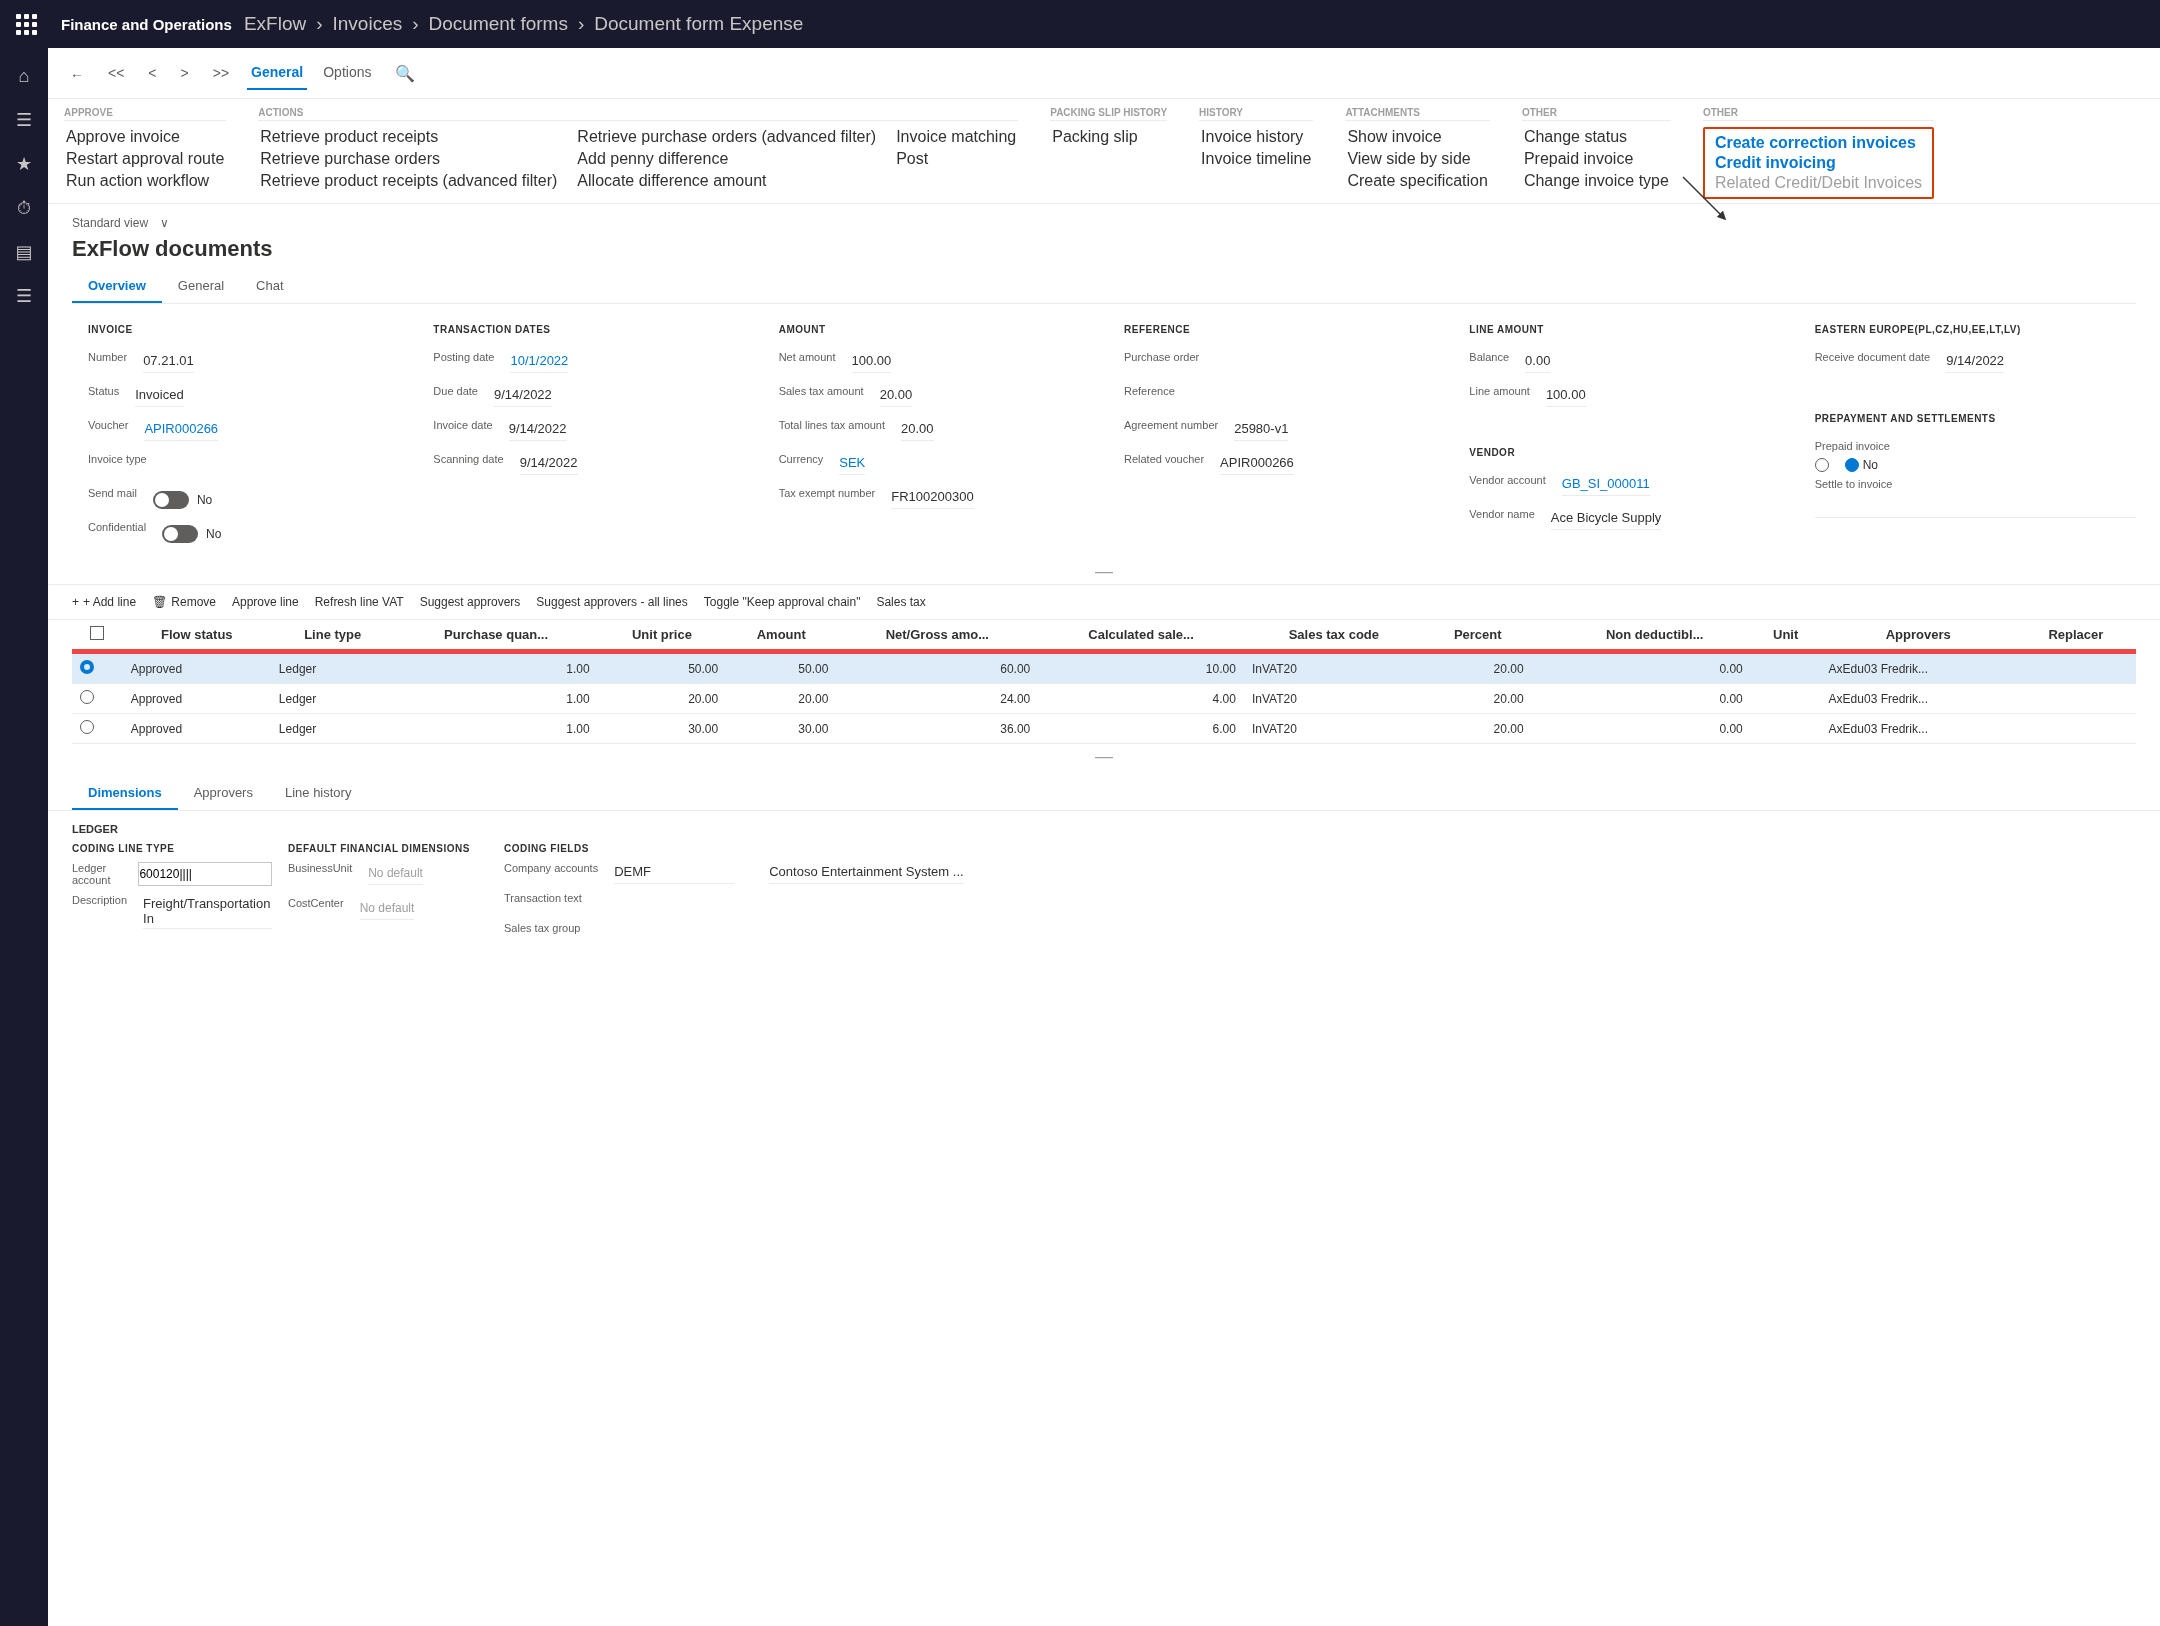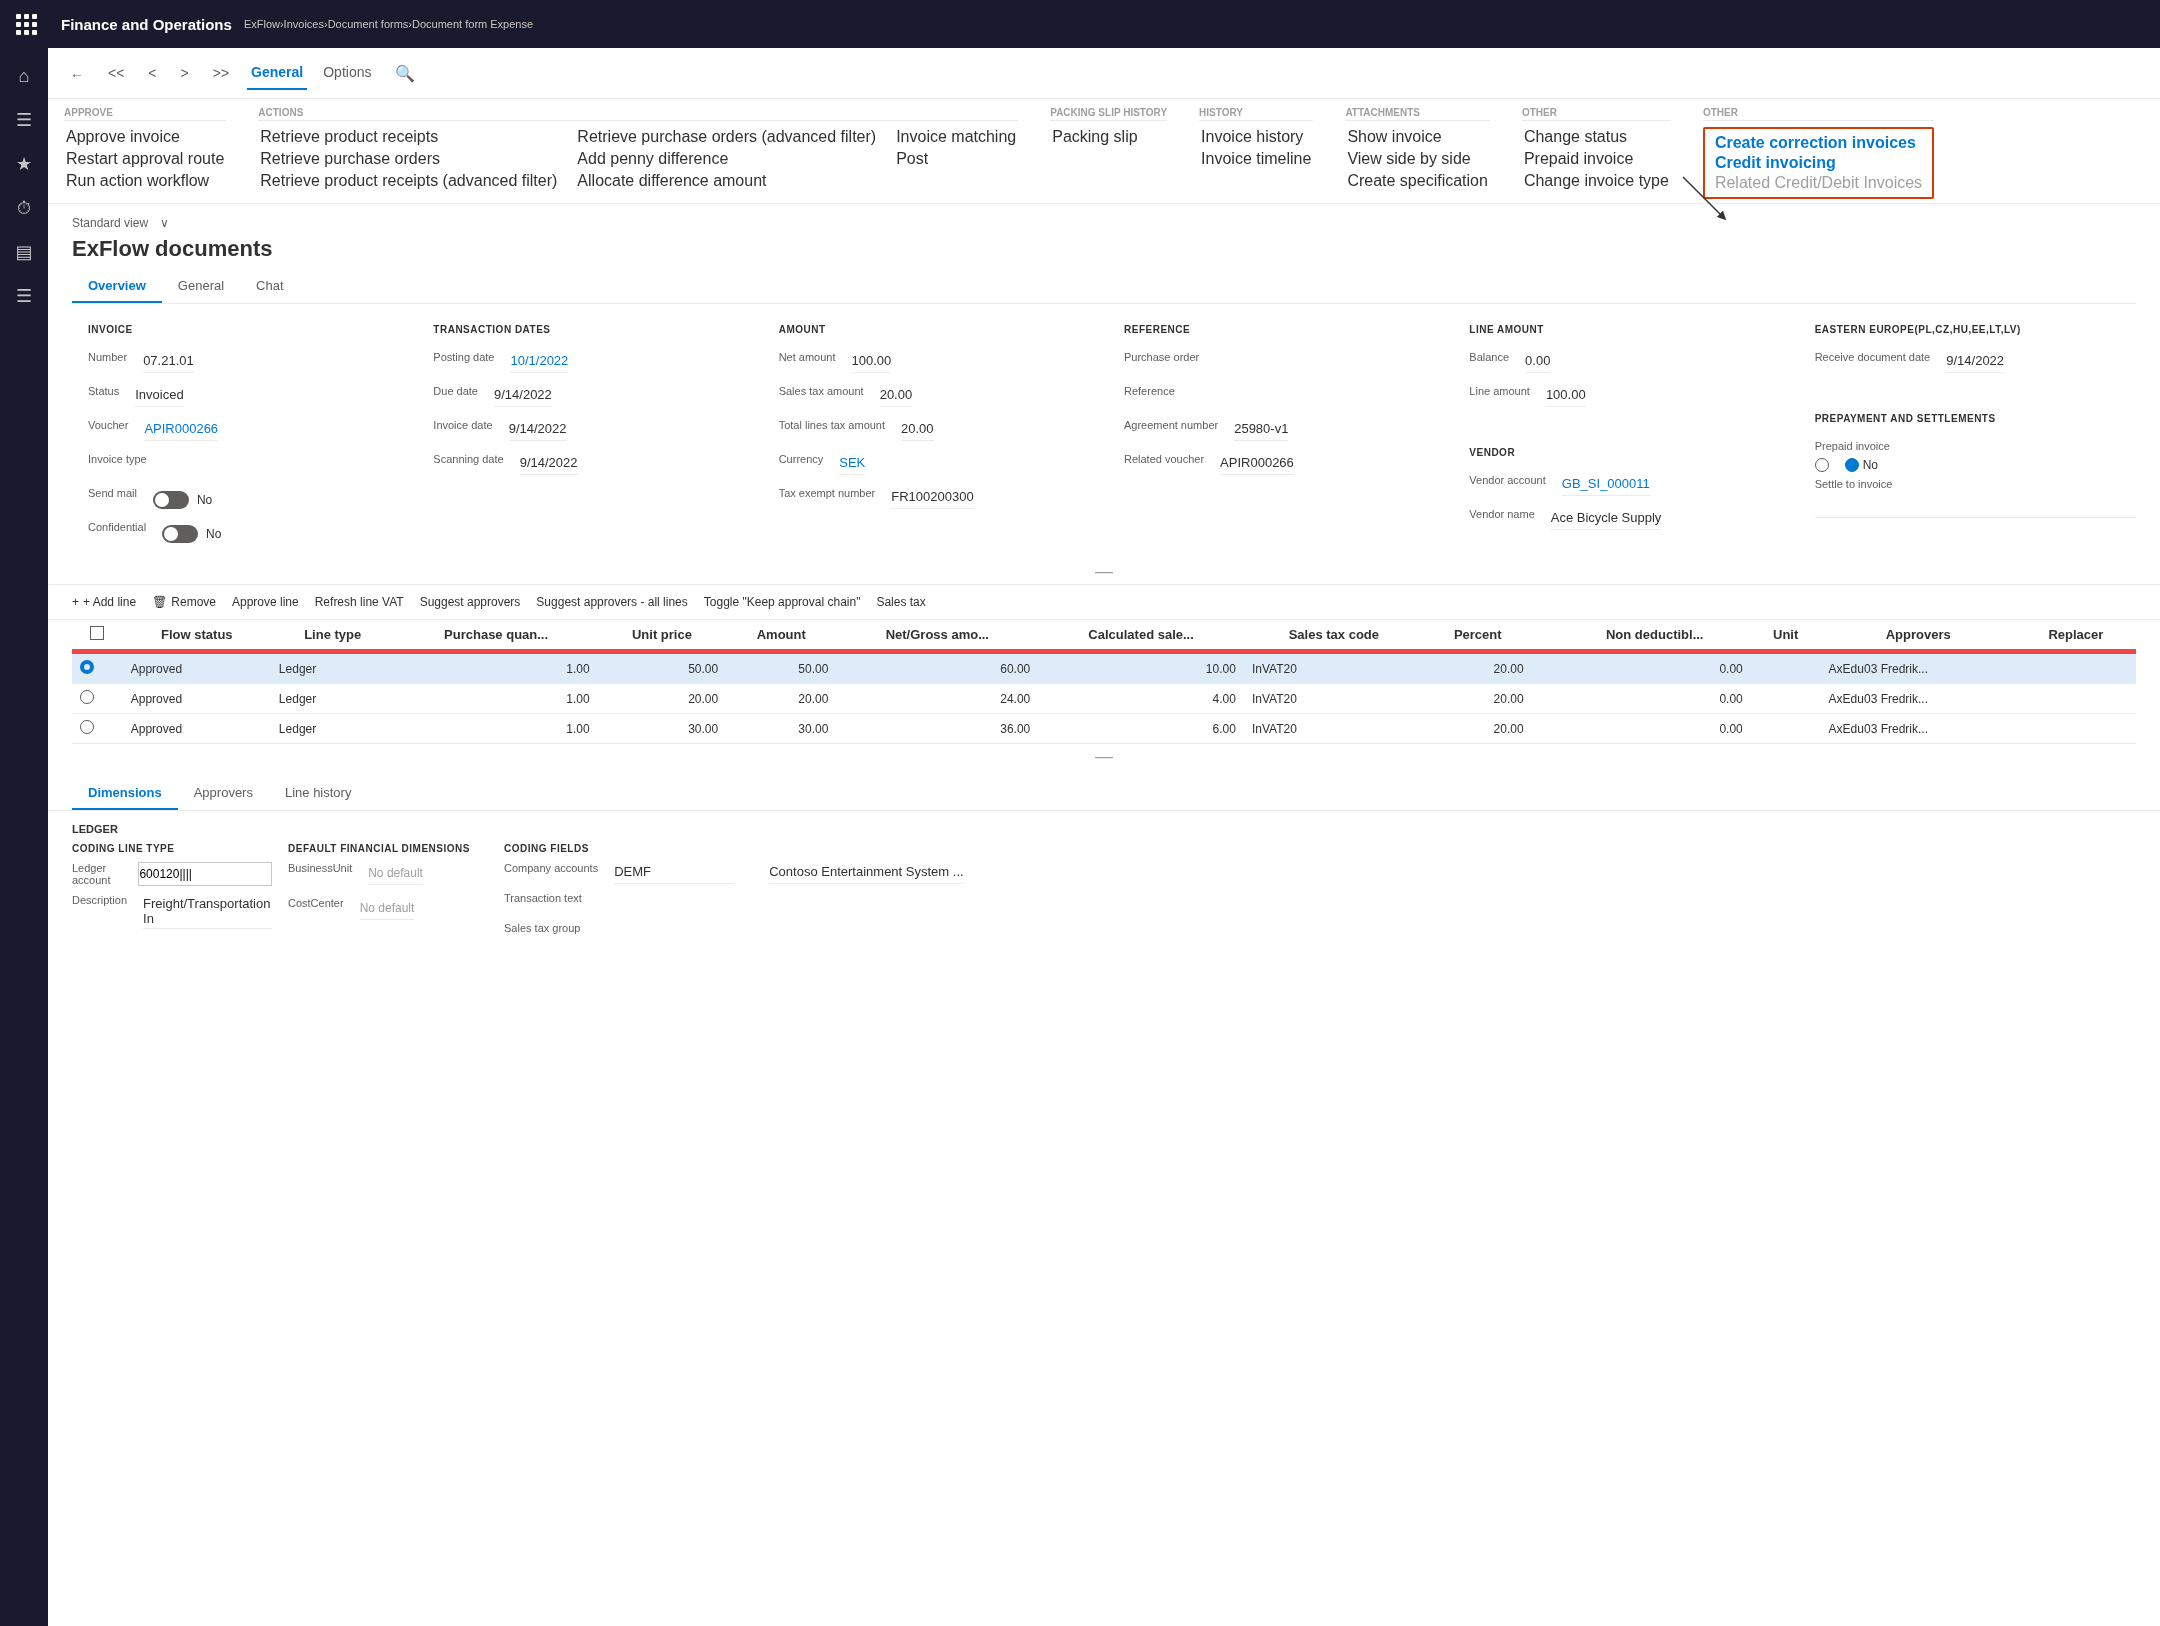--- a/index.html
+++ b/index.html
@@ -12,21 +12,21 @@
       height: 48px;
       display: flex;
       align-items: center;
       padding: 0 12px;
       gap: 12px;
       position: fixed;
       top: 0; left: 0; right: 0;
       z-index: 100;
     }
     .top-nav .app-title { font-size: 15px; font-weight: 600; color: white; margin-left: 8px; }
-    .top-nav .breadcrumb { display: flex; align-items: center; gap: 0; font-size: 11px; color: #c8c6c4; }
+    .top-nav .breadcrumb { display: flex; align-items: center; gap: 10px; font-size: 19px; color: #c8c6c4; }
     .top-nav .breadcrumb span { cursor: pointer; }
     .top-nav .breadcrumb .sep { color: #c8c6c4; }
     .waffle-icon { display: flex; flex-direction: column; gap: 3px; cursor: pointer; padding: 4px; }
     .waffle-icon .row { display: flex; gap: 3px; }
     .waffle-icon .dot { width: 5px; height: 5px; background: white; border-radius: 1px; }
 
     
     .left-sidebar {
       position: fixed;
       top: 48px;

